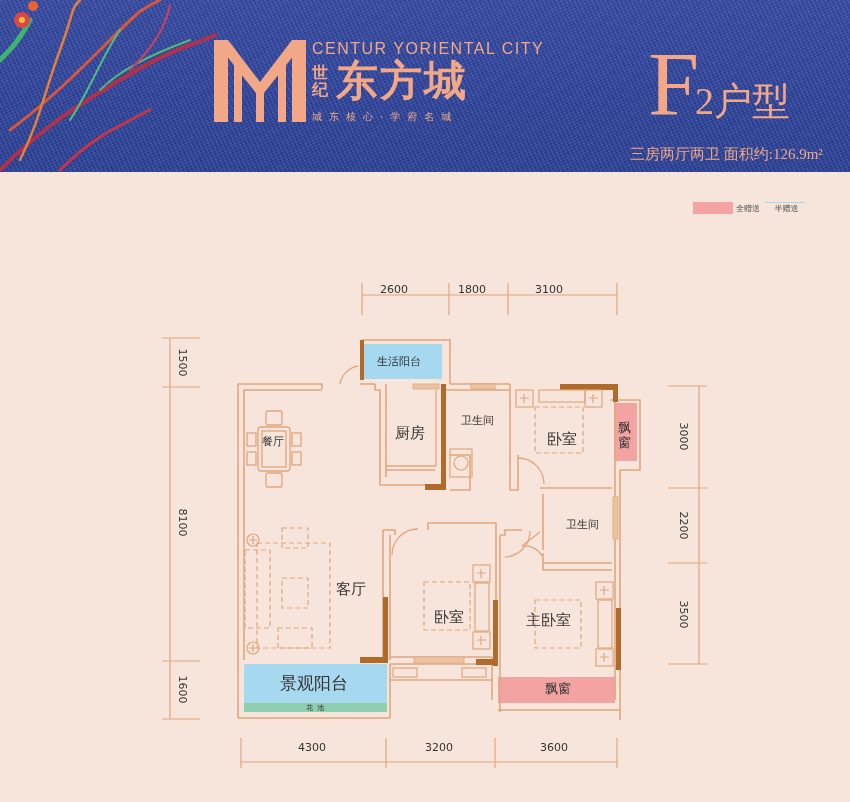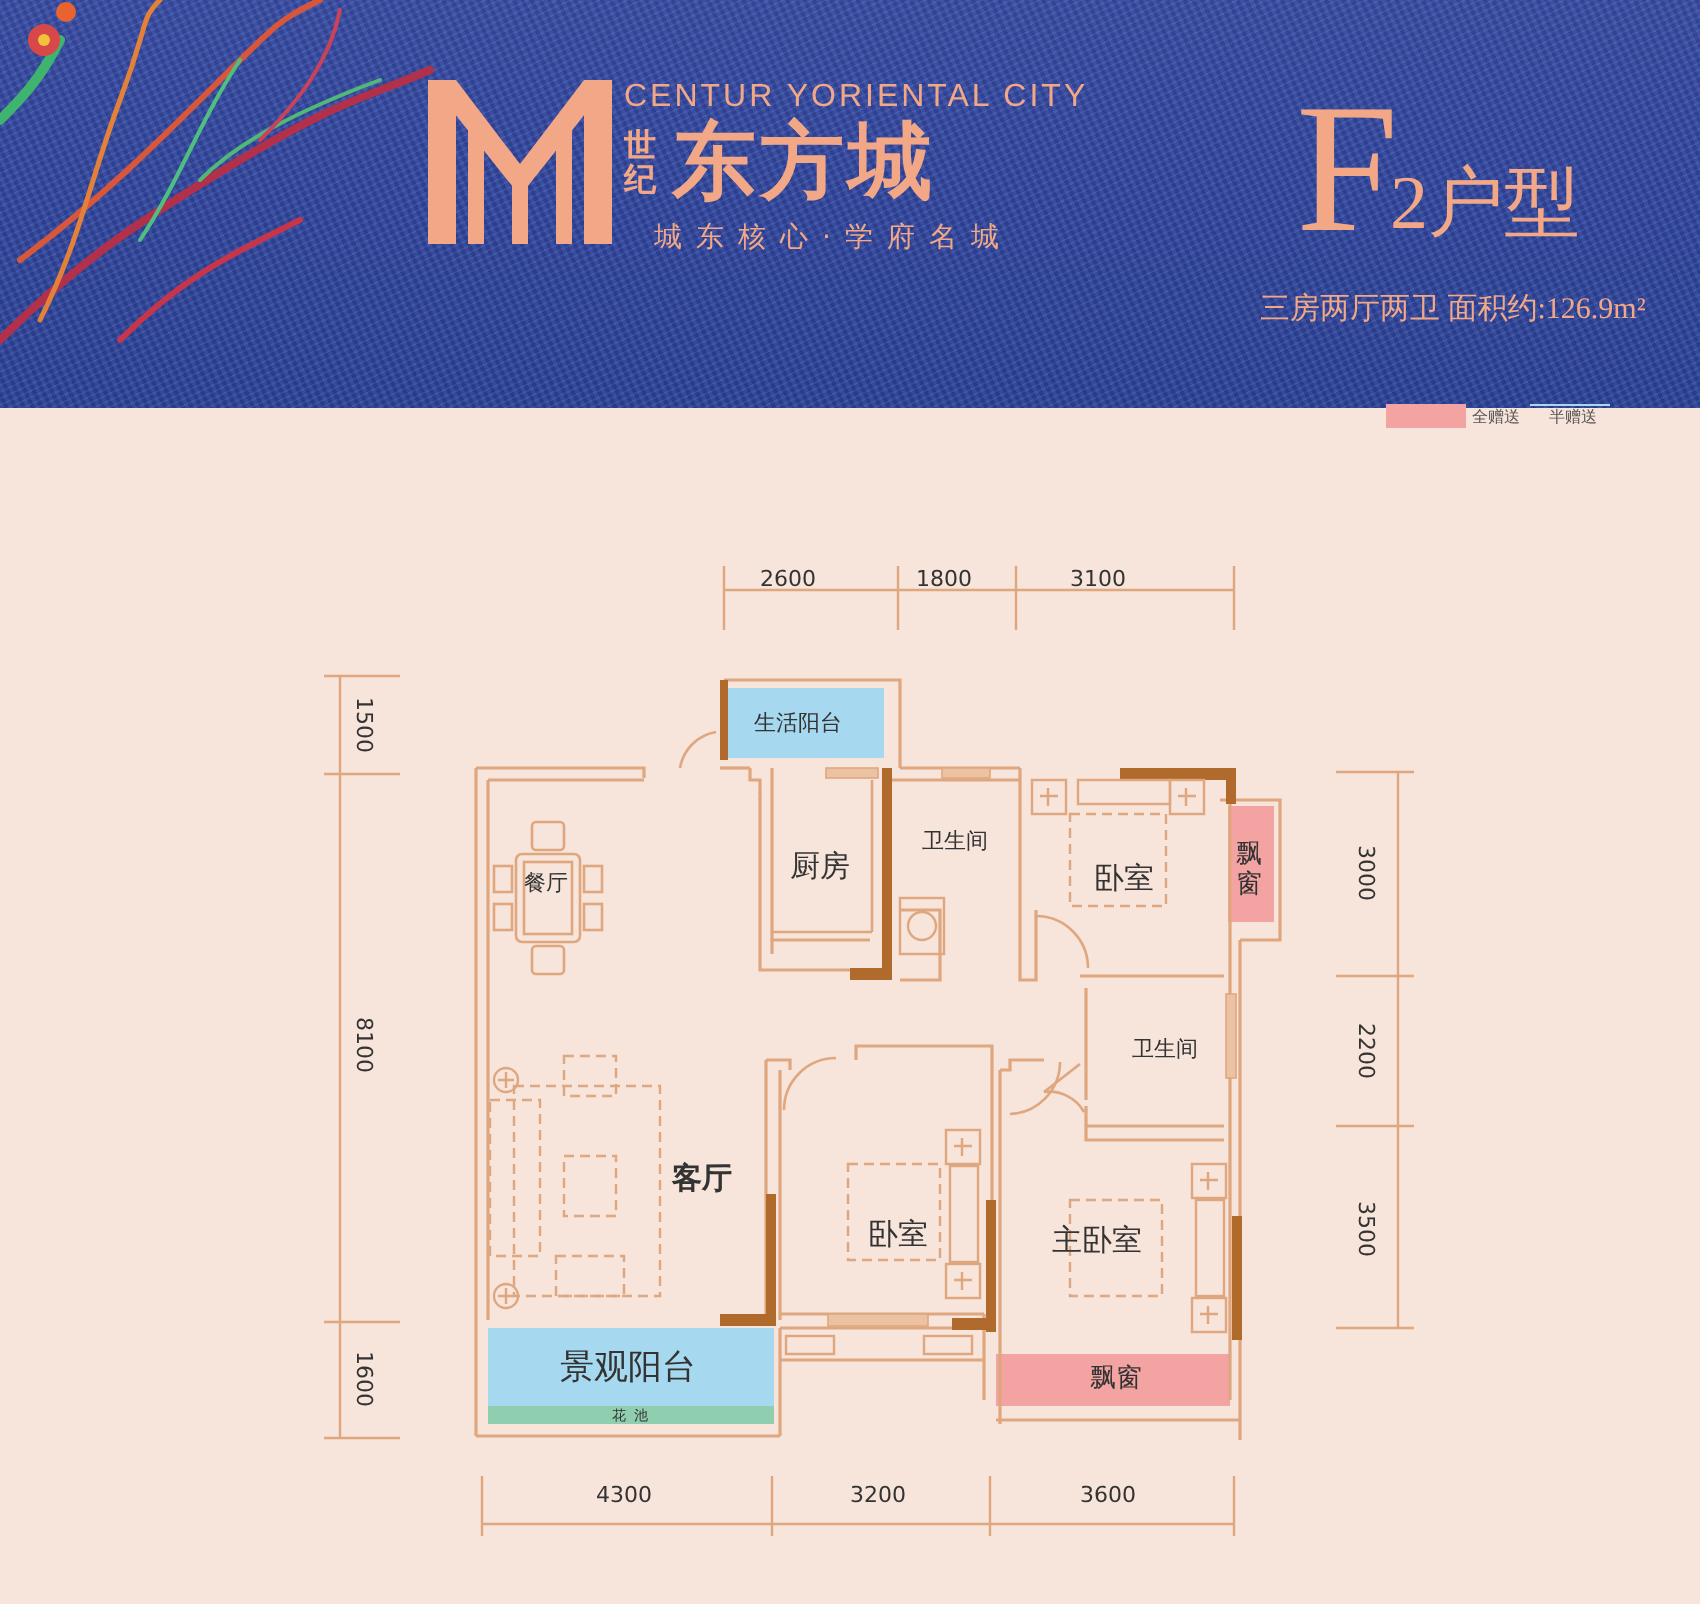--- a/index.html
+++ b/index.html
@@ -1,27 +1,27 @@
 <!DOCTYPE html>
 <html><head>
 <meta charset="utf-8">
 <style>
   html,body{margin:0;padding:0;}
   body{width:850px;height:802px;background:#f7e4da;position:relative;overflow:hidden;font-family:"DejaVu Sans","Liberation Sans",sans-serif;}
-  .header{position:absolute;left:0;top:0;width:850px;height:204px;
+  .header{position:absolute;left:0;top:0;width:850px;height:172px;
     background:
       repeating-linear-gradient(65deg, rgba(255,255,255,0.05) 0 2px, rgba(0,0,0,0.06) 2px 4px),
       repeating-linear-gradient(-25deg, rgba(120,150,230,0.10) 0 1px, rgba(0,0,40,0.08) 1px 3px),
       linear-gradient(180deg,#3a4ea6 0%,#3348a0 50%,#2e4499 100%);}
   .branch{position:absolute;left:0;top:0;}
   .logo-mark{position:absolute;left:214px;top:40px;}
   .brand-en{position:absolute;left:312px;top:40px;font-size:16px;letter-spacing:1.5px;color:#f2a886;font-family:"Liberation Sans",sans-serif;}
   .brand-cn-small{position:absolute;left:312px;top:64px;width:18px;font-size:16px;line-height:17px;color:#f2a886;font-weight:bold;}
   .brand-cn-big{position:absolute;left:336px;top:58px;font-size:42px;font-weight:bold;color:#f2a886;letter-spacing:2px;line-height:46px;}
-  .slogan{position:absolute;left:312px;top:110px;font-size:14px;color:#f2a886;letter-spacing:7px;margin-left:15px;}
+  .slogan{position:absolute;left:312px;top:110px;font-size:10px;color:#f2a886;letter-spacing:7px;}
   .type-letter{position:absolute;left:648px;top:38px;font-family:"Liberation Serif",serif;font-size:92px;line-height:92px;color:#f2a886;}
   .type-rest{position:absolute;left:695px;top:76px;font-family:"Liberation Serif",serif;font-size:38px;color:#f2a886;}
   .type-desc{position:absolute;left:630px;top:145px;font-family:"Liberation Serif",serif;font-size:15px;color:#f2a886;white-space:nowrap;}
   .type-desc .area{font-size:15px;}
   .legend{position:absolute;top:202px;height:12px;display:flex;align-items:center;font-size:8px;color:#555;padding-left:38px;}
   .swatch{width:40px;height:12px;margin-right:3px;}
   .dim{position:absolute;font-size:11px;color:#333;}
   .vdim{position:absolute;font-size:11px;color:#333;transform:rotate(90deg);transform-origin:center;}
   .room{position:absolute;color:#333;white-space:nowrap;}
   svg{position:absolute;left:0;top:0;}
@@ -264,18 +264,18 @@
 <div class="dim" style="left:425px;top:741px;text-align:right;">3200</div>
 <div class="dim" style="left:540px;top:741px;">3600</div>
 
 <div class="room" style="left:262px;top:434px;font-size:11px;">餐厅</div>
 <div class="room" style="left:395px;top:424px;font-size:15px;">厨房</div>
 <div class="room" style="left:377px;top:354px;font-size:11px;">生活阳台</div>
 <div class="room" style="left:461px;top:413px;font-size:11px;">卫生间</div>
 <div class="room" style="left:547px;top:430px;font-size:15px;">卧室</div>
 <div class="room" style="left:618px;top:420px;font-size:13px;width:14px;line-height:15px;white-space:normal;">飘窗</div>
 <div class="room" style="left:566px;top:517px;font-size:11px;">卫生间</div>
-<div class="room" style="left:336px;top:580px;font-size:15px;font-weight:bold;">客厅</div>
+<div class="room" style="left:336px;top:580px;font-size:15px;">客厅</div>
 <div class="room" style="left:434px;top:608px;font-size:15px;">卧室</div>
 <div class="room" style="left:526px;top:611px;font-size:15px;">主卧室</div>
 <div class="room" style="left:545px;top:680px;font-size:13px;">飘窗</div>
 <div class="room" style="left:280px;top:672px;font-size:17px;">景观阳台</div>
 <div class="room" style="left:306px;top:703px;font-size:7px;letter-spacing:4px;">花池</div>
 
 </body></html>

